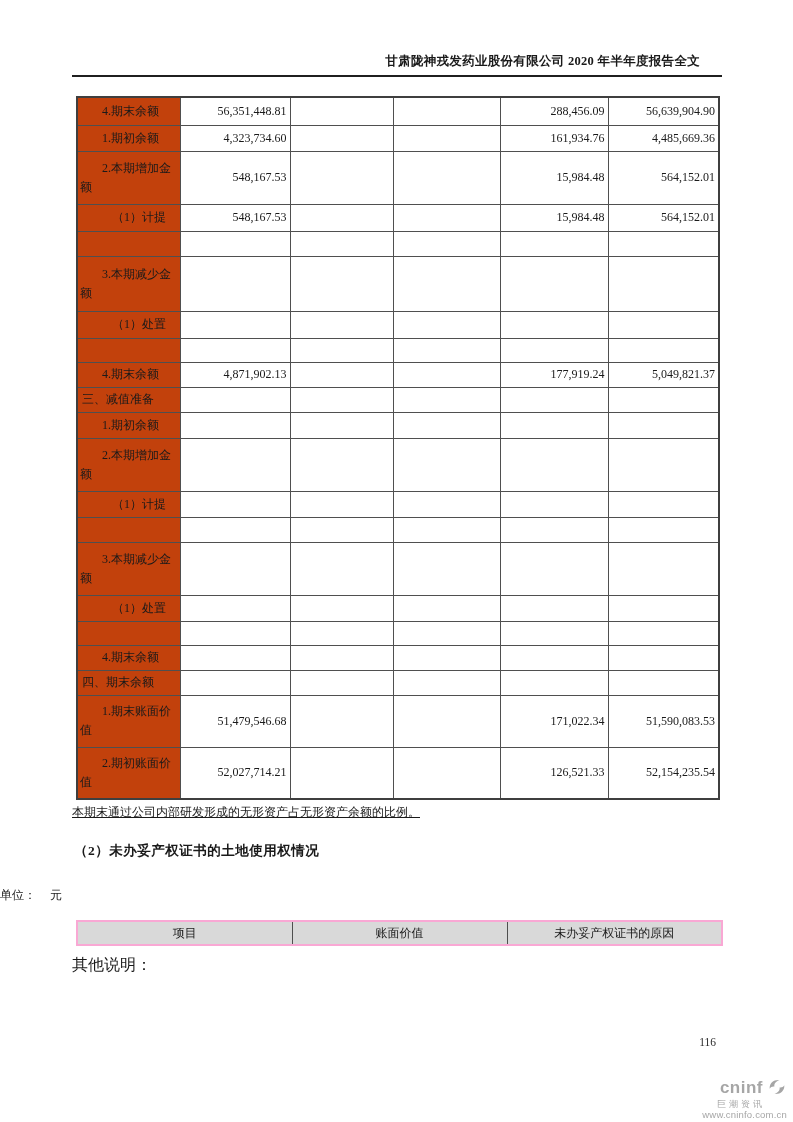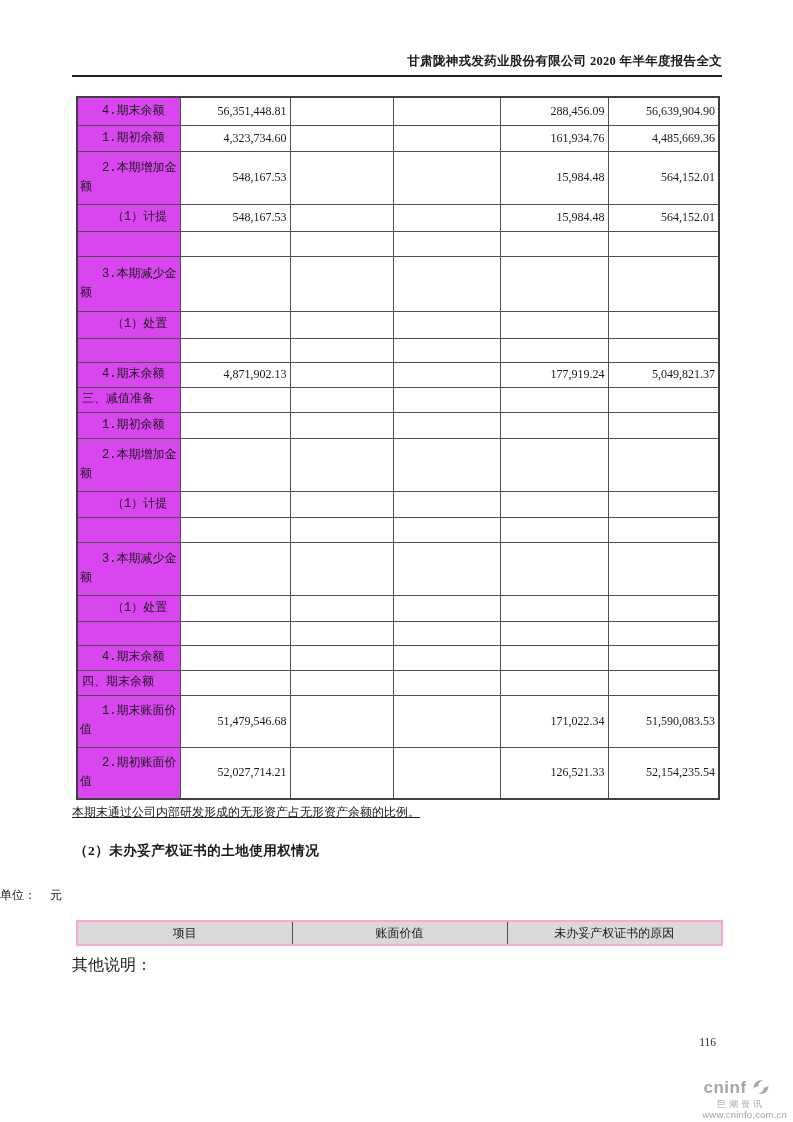--- a/index.html
+++ b/index.html
@@ -7,21 +7,21 @@
   .page {
     position:relative;
     width:793px; height:1122px;
     margin:0 auto;
     background:#ffffff;
     overflow:hidden;
     font-family:"Liberation Serif","DejaVu Serif",serif;
     color:#1a1a1a;
   }
   .doc-header {
-    padding:53px 71px 0 0;
+    padding:53px 93px 0 0;
     text-align:right;
     font-weight:bold;
     font-size:12.5px;
     letter-spacing:0.3px;
   }
   .header-rule {
     margin:5px 71px 0 72px;
     height:2px;
     background:#1f1f1f;
   }
@@ -33,24 +33,23 @@
     font-size:12px;
     border:2px solid #3f3f3f;
   }
   table.t1 td {
     border:1px solid #4f4f4f;
     vertical-align:middle;
     line-height:19px;
     overflow:hidden;
   }
   table.t1 td.lbl {
-    background:#d946ef;
+    background:#c2410c;
     text-align:left;
     padding:1px 2px;
-    font-family:Liberation Mono, monospace;
   }
   td.ind0 { text-indent:2px; }
   td.ind1 { text-indent:22px; }
   td.ind2 { text-indent:32px; }
   table.t1 td.num {
     background:#ffffff;
     text-align:right;
     padding:1px 3px 1px 1px;
   }
   .note {
@@ -100,21 +99,21 @@
     top:1077px; right:6px;
     width:100px;
     color:#a6a6a6;
     font-family:"Liberation Sans","DejaVu Sans",sans-serif;
     text-align:right;
     line-height:1.1;
   }
   .logo-top {
     display:flex;
     align-items:center;
-    justify-content:center;
+    justify-content:flex-end;
     gap:4px;
   }
   .logo-brand {
     font-weight:bold;
     font-size:17px;
     letter-spacing:0.5px;
   }
   .logo-caption {
     font-size:9px;
     letter-spacing:3px;

